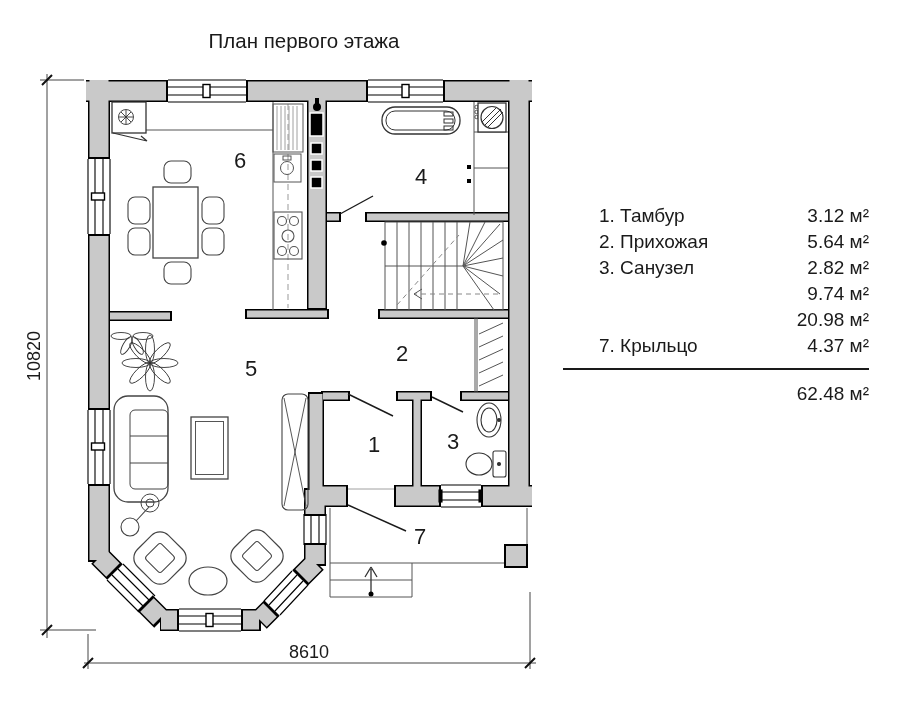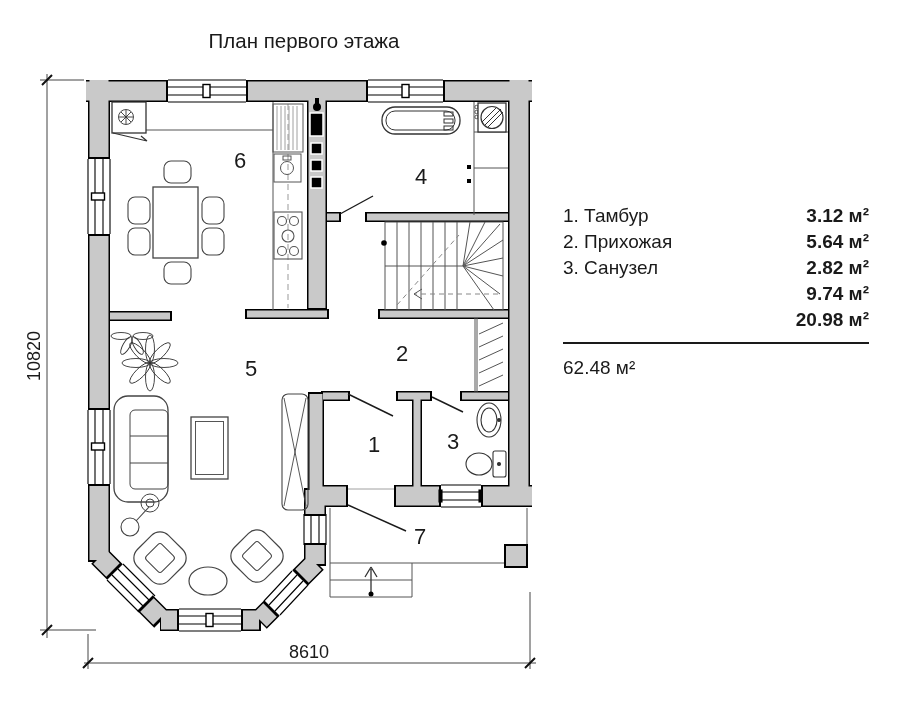--- a/index.html
+++ b/index.html
@@ -5,24 +5,24 @@
   html,body{margin:0;padding:0;background:#fff;}
   .page{position:relative;width:910px;height:707px;background:#fff;overflow:hidden;
         font-family:"Liberation Sans",sans-serif;color:#1a1a1a;}
   svg{position:absolute;left:0;top:0;}
   svg text{font-family:"Liberation Sans",sans-serif;fill:#1a1a1a;}
   .plan-title{font-size:20.5px;}
   .room-num{font-size:22px;}
   .dim-text{font-size:18px;}
   .legend{position:absolute;left:563px;top:203px;width:306px;font-size:19px;line-height:26px;}
   .legend-row{display:flex;}
-  .legend-row .nm{white-space:nowrap;}
-  .legend-row .ar{margin-left:auto;white-space:nowrap;font-weight:bold;}
+  .legend-row .nm{white-space:nowrap;margin-left:36px;}
+  .legend-row .ar{margin-left:auto;white-space:nowrap;}
   .legend-divider{border-top:2px solid #1a1a1a;margin-top:9px;}
-  .legend-total{margin-top:11px;font-size:19px;}
+  .legend-total{text-align:right;margin-top:11px;font-size:19px;}
 </style>
 </head>
 <body>
 
 <div class="page">
 
 <svg width="910" height="707" viewBox="0 0 910 707">
 
   <g stroke="#444" stroke-width="1" fill="none">
     <path d="M47,74 V638 M40,80 H84 M40,630 H96"></path>
@@ -257,17 +257,21 @@
     <div class="legend-row">
       <span class="nm">3. Санузел</span>
       <span class="ar">2.82 м²</span>
     </div>
     <div class="legend-row">
       <span class="ar">9.74 м²</span>
     </div>
     <div class="legend-row">
       <span class="ar">20.98 м²</span>
     </div>
+    <div class="legend-row">
+      <span class="nm">7. Крыльцо</span>
+      <span class="ar">4.37 м²</span>
+    </div>
     <div class="legend-divider"></div>
     <div class="legend-total">62.48 м²</div>
   </div>
 
 </div>
 
 </body></html>

